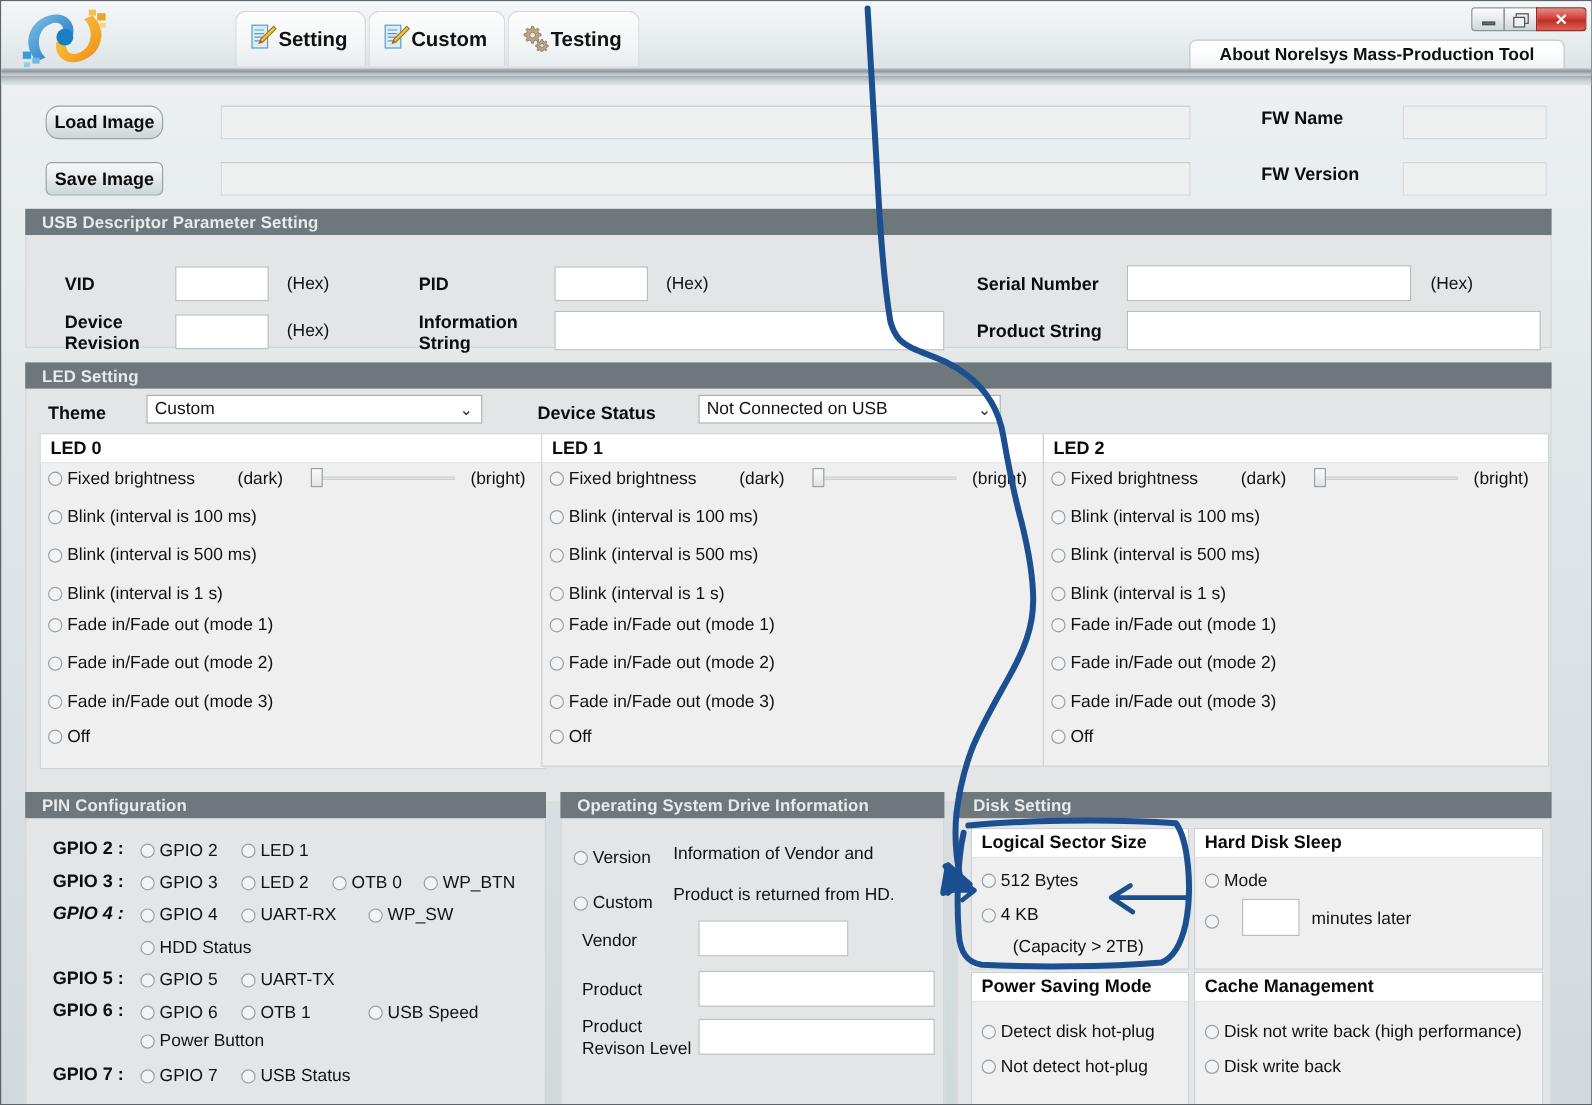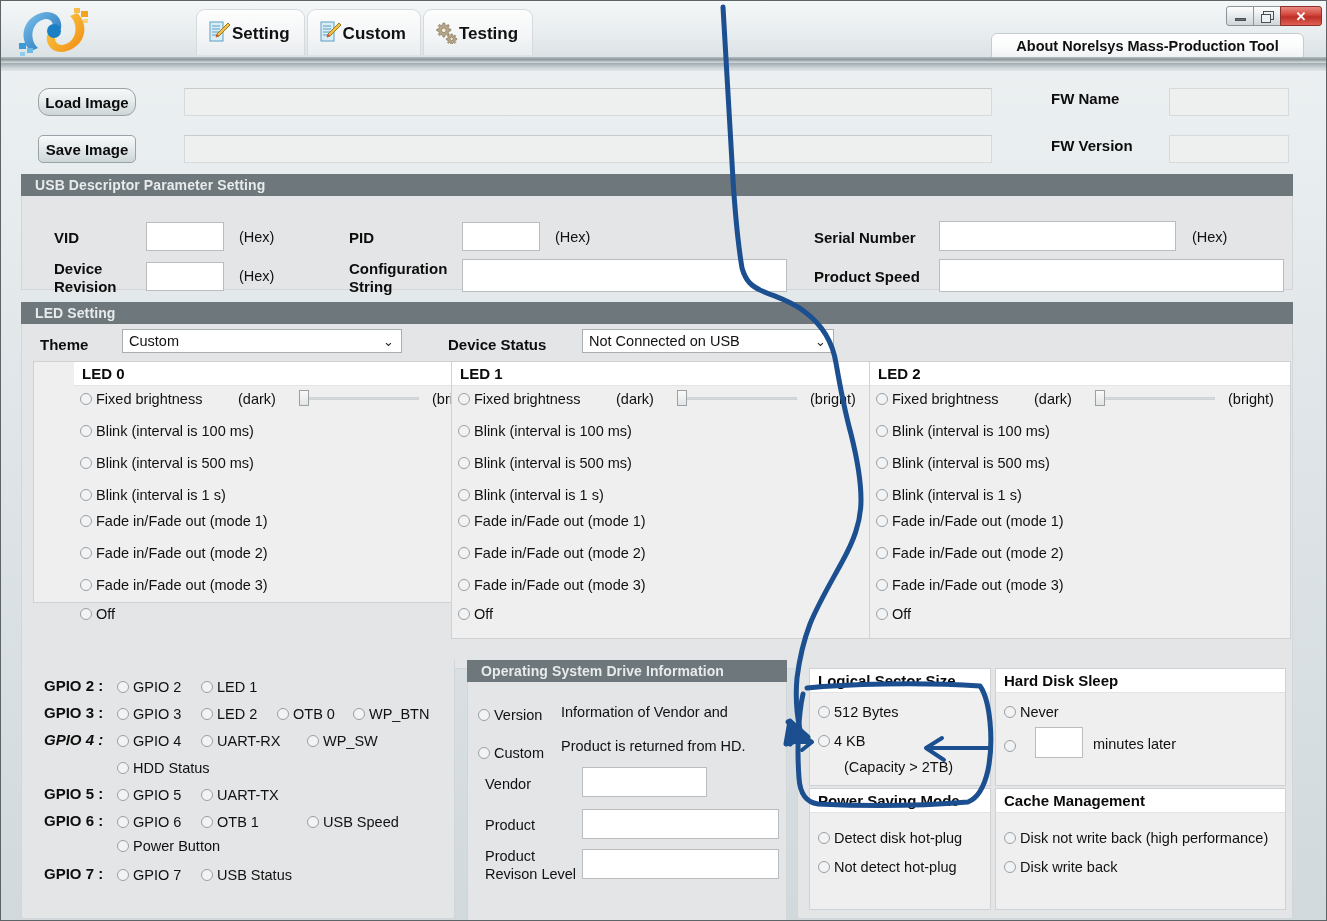--- a/index.html
+++ b/index.html
@@ -273,45 +273,45 @@
         <div class="txt" style="position:absolute; left:533px; top:33px;">(Hex)</div>
 
         <div class="lbl" style="position:absolute; left:792px; top:33px;">Serial Number</div>
         <div class="field" style="position:absolute; left:917px; top:25px; width:237px; height:30px;"></div>
         <div class="txt" style="position:absolute; left:1170px; top:33px;">(Hex)</div>
 
         <div class="lbl" style="position:absolute; left:32px; top:64px; width:86px; line-height:18px;">Device Revision</div>
         <div class="field" style="position:absolute; left:124px; top:66px; width:78px; height:29px;"></div>
         <div class="txt" style="position:absolute; left:217px; top:72px;">(Hex)</div>
 
-        <div class="lbl" style="position:absolute; left:327px; top:64px; width:110px; line-height:18px;">Configuration String</div>
+        <div class="lbl" style="position:absolute; left:327px; top:64px; width:110px; line-height:18px;">Information String</div>
         <div class="field" style="position:absolute; left:440px; top:63px; width:325px; height:33px;"></div>
 
-        <div class="lbl" style="position:absolute; left:792px; top:72px;">Product Speed</div>
+        <div class="lbl" style="position:absolute; left:792px; top:72px;">Product String</div>
         <div class="field" style="position:absolute; left:917px; top:63px; width:345px; height:33px;"></div>
       </div>
     </div>
 
     <div class="group" style="left:20px; top:231px; width:1272px;">
       <div class="group-header">LED Setting</div>
       <div class="group-body" style="height:345px; position:relative;">
 
         <div class="lbl" style="position:absolute; left:18px; top:12px;">Theme</div>
         <div class="select" style="left:100px; top:5px; width:280px;">
           <span>Custom</span>
           <span class="chev">⌄</span>
         </div>
 
         <div class="lbl" style="position:absolute; left:426px; top:12px;">Device Status</div>
         <div class="select" style="left:560px; top:5px; width:252px;">
           <span>Not Connected on USB</span>
           <span class="chev">⌄</span>
         </div>
 
-        <div class="panel" style="position:absolute; left:11px; top:37px; width:422px; height:242px;padding-left:40px;">
+        <div class="panel" style="position:absolute; left:11px; top:37px; width:422px; height:280px;">
           <div class="panel-title">LED 0</div>
           <div style="position:relative; padding:7px 0 0 6px;">
             <div class="radio" style="position:absolute; left:6px; top:5px;">
                 <span class="rdot"></span>
                 <span class="rlabel">Fixed brightness</span>
               </div>
             <div class="txt" style="position:absolute; left:164px; top:5px;">(dark)</div>
             <div class="slider" style="position:absolute; left:225px; top:4px; width:120px;">
               <div class="slider-track"></div>
               <div class="slider-thumb"></div>
@@ -436,20 +436,21 @@
                 <span class="rdot"></span>
                 <span class="rlabel">Off</span>
               </div>
           </div>
         </div>
 
       </div>
     </div>
 
     <div class="group" style="left:20px; top:589px; width:434px;">
+      <div class="group-header">PIN Configuration</div>
       <div class="group-body" style="height:259px; position:relative;">
         <div class="lbl" style="position:absolute; left:22px; top:17px;">GPIO 2 :</div>
         <div class="radio" style="position:absolute; left:95px; top:19px;">
             <span class="rdot"></span>
             <span class="rlabel">GPIO 2</span>
           </div>
         <div class="radio" style="position:absolute; left:179px; top:19px;">
             <span class="rdot"></span>
             <span class="rlabel">LED 1</span>
           </div>
@@ -553,20 +554,21 @@
         <div class="txt" style="position:absolute; left:17px; top:135px;">Product</div>
         <div class="field" style="position:absolute; left:114px; top:127px; width:197px; height:30px;"></div>
 
         <div class="txt" style="position:absolute; left:17px; top:166px;">Product</div>
         <div class="txt" style="position:absolute; left:17px; top:184px;">Revison Level</div>
         <div class="field" style="position:absolute; left:114px; top:167px; width:197px; height:30px;"></div>
       </div>
     </div>
 
     <div class="group" style="left:796px; top:589px; width:496px;">
+      <div class="group-header">Disk Setting</div>
       <div class="group-body" style="height:259px; position:relative;">
 
         <div class="panel" style="position:absolute; left:11px; top:8px; width:182px; height:118px;">
           <div class="panel-title">Logical Sector Size</div>
           <div style="position:relative;">
             <div class="radio" style="position:absolute; left:8px; top:11px;">
                 <span class="rdot"></span>
                 <span class="rlabel">512 Bytes</span>
               </div>
             <div class="radio" style="position:absolute; left:8px; top:40px;">
@@ -589,21 +591,21 @@
                 <span class="rlabel">Not detect hot-plug</span>
               </div>
           </div>
         </div>
 
         <div class="panel" style="position:absolute; left:197px; top:8px; width:291px; height:118px;">
           <div class="panel-title">Hard Disk Sleep</div>
           <div style="position:relative;">
             <div class="radio" style="position:absolute; left:8px; top:11px;">
                 <span class="rdot"></span>
-                <span class="rlabel">Never</span>
+                <span class="rlabel">Mode</span>
               </div>
             <div class="radio" style="position:absolute; left:8px; top:47px;">
                 <span class="rdot"></span>
               </div>
             <div class="field" style="position:absolute; left:39px; top:34px; width:48px; height:31px;"></div>
             <div class="txt" style="position:absolute; left:97px; top:43px;">minutes later</div>
           </div>
         </div>
 
         <div class="panel" style="position:absolute; left:197px; top:128px; width:291px; height:122px;">

